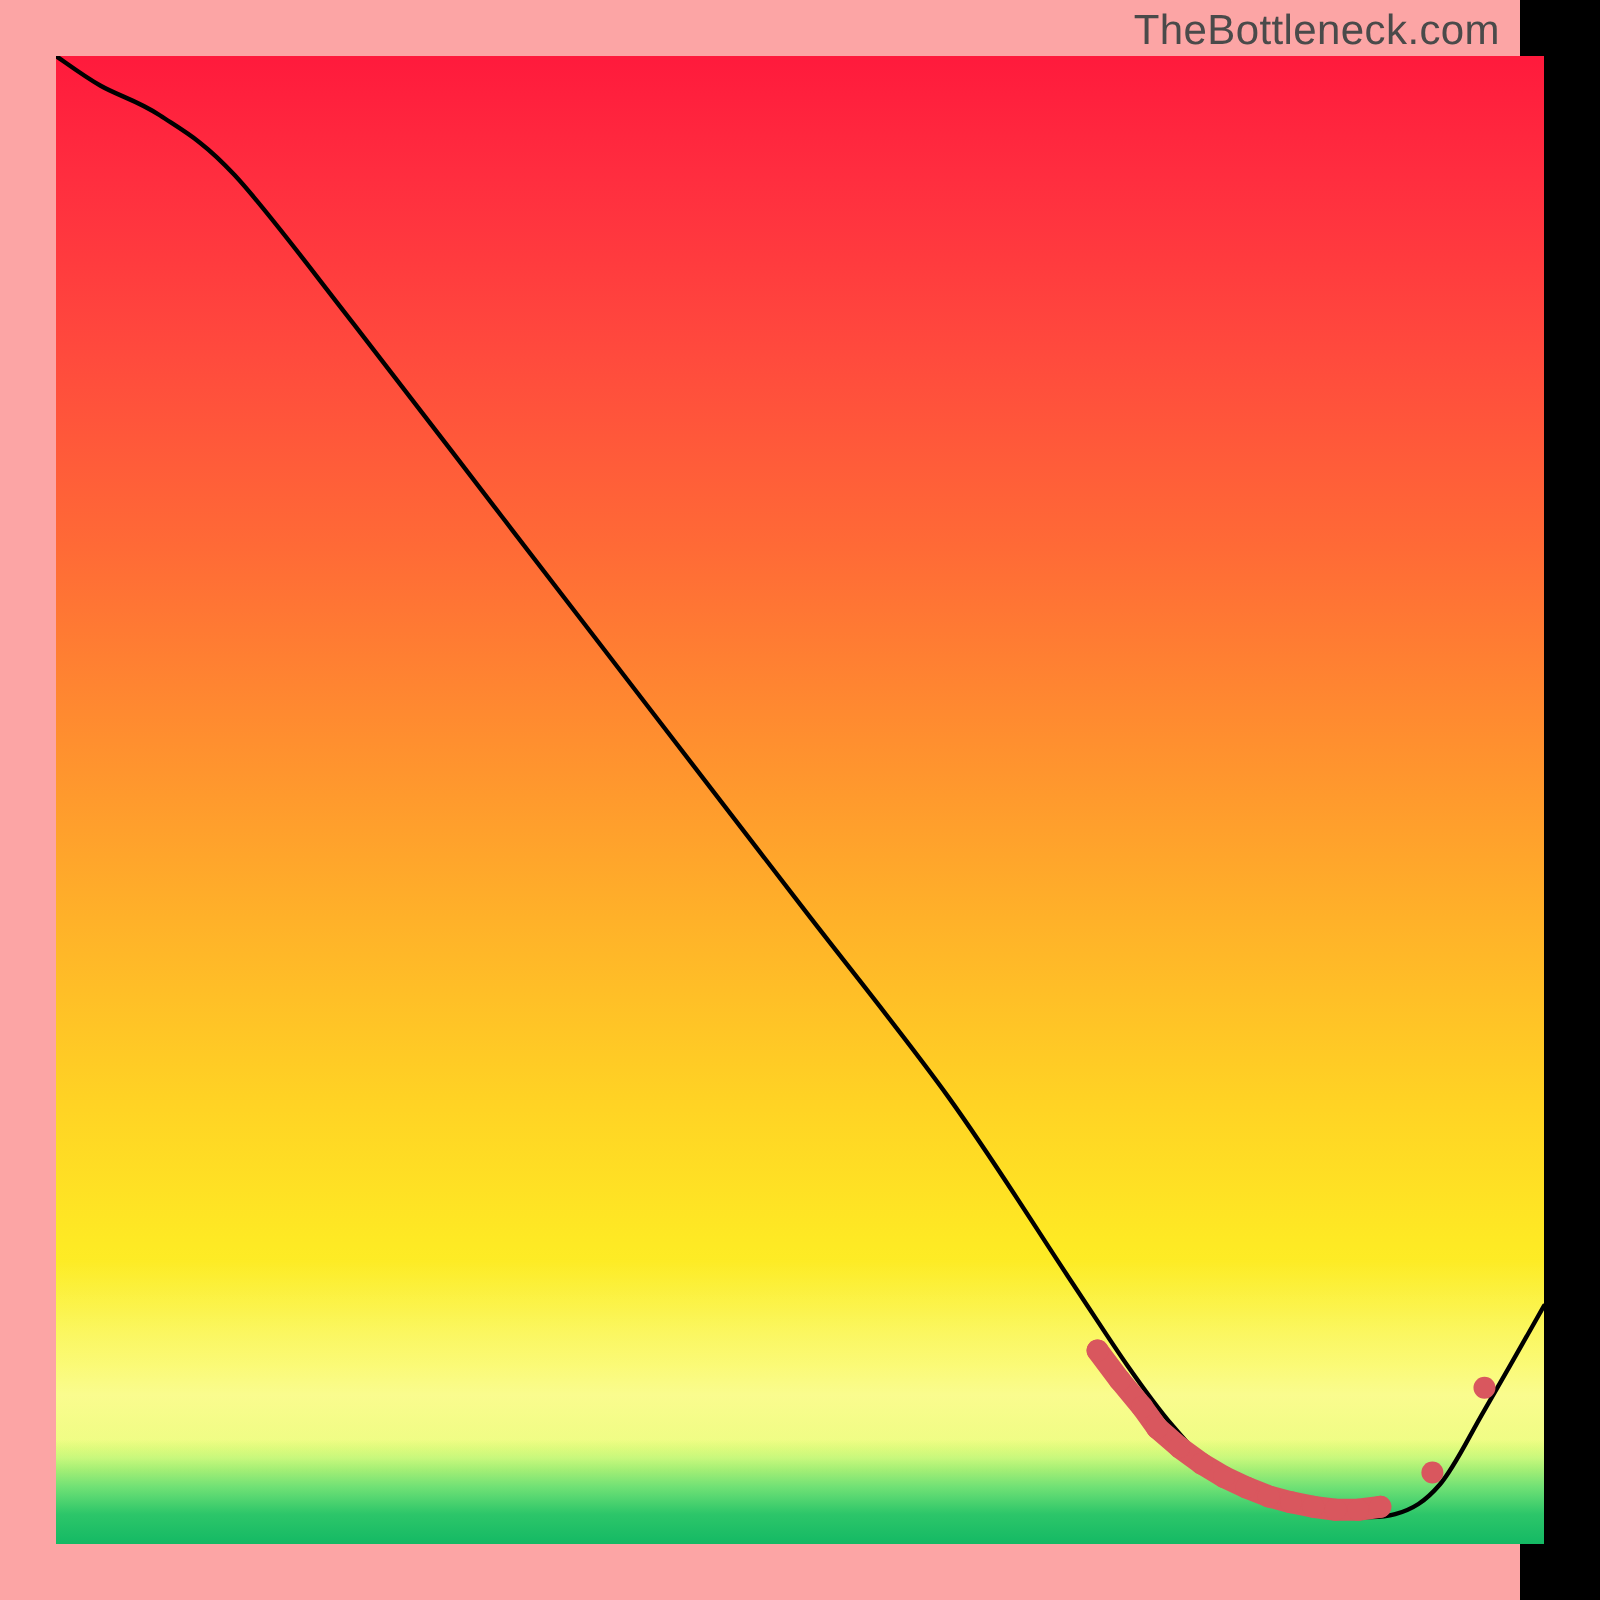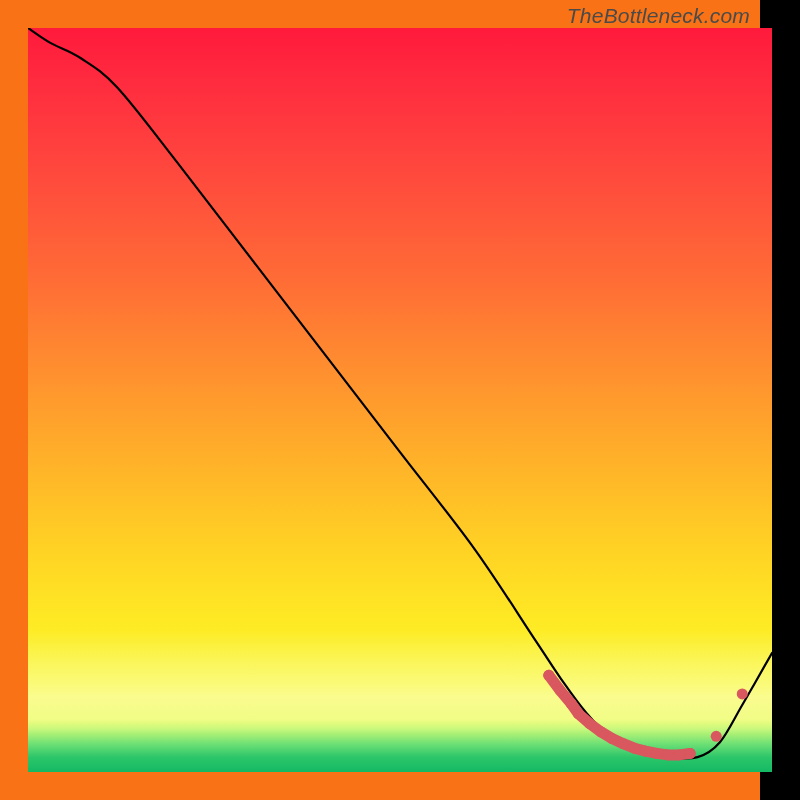--- a/index.html
+++ b/index.html
@@ -8,22 +8,21 @@
     width: 800px;
     height: 800px;
     background: #000;
     overflow: hidden;
     font-family: Arial, Helvetica, sans-serif;
   }
   .stage {
     position: relative;
     width: 760px;
     height: 800px;
-    background: #f97316;
-    font-style: italic;
+    background: #fca5a5;
   }
   .watermark {
     position: absolute;
     top: 4px;
     right: 10px;
     color: #4a4a4a;
     font-size: 21px;
     font-weight: 500;
     letter-spacing: 0.2px;
     z-index: 10;

